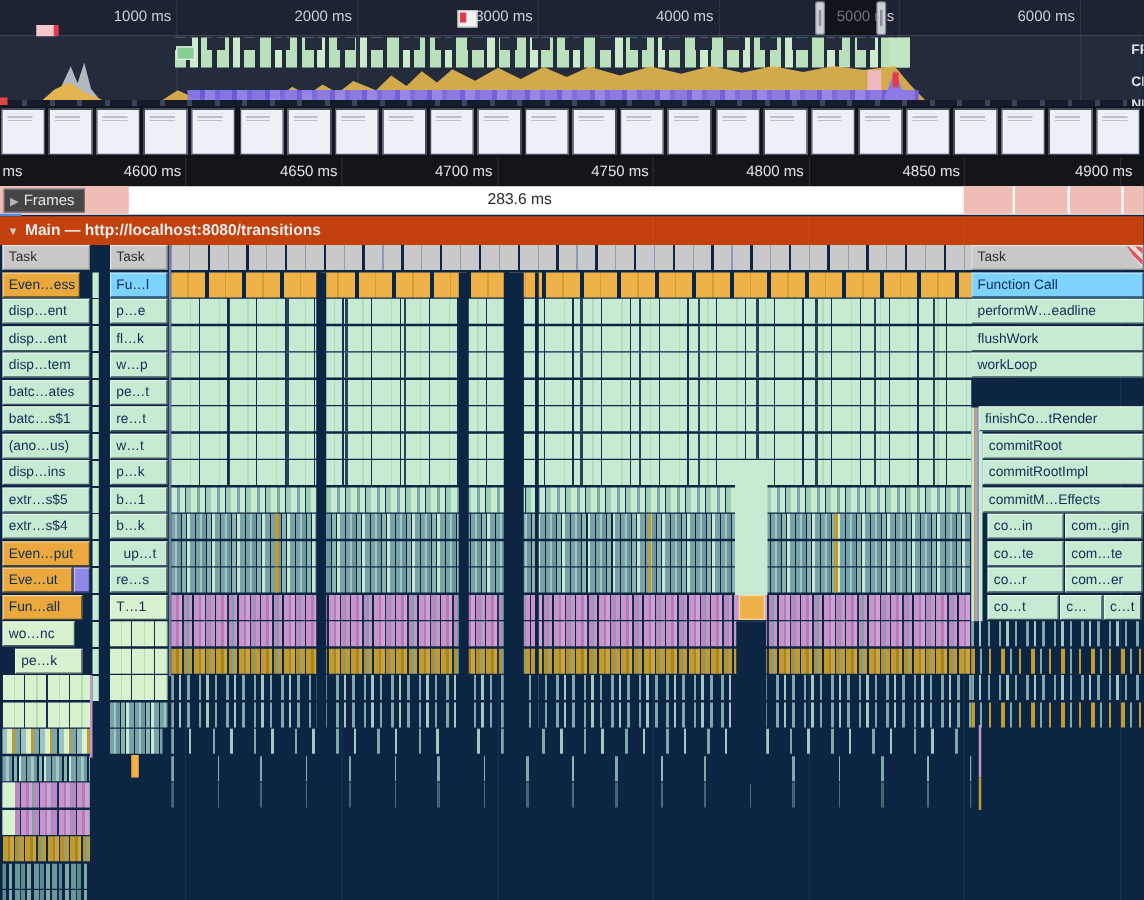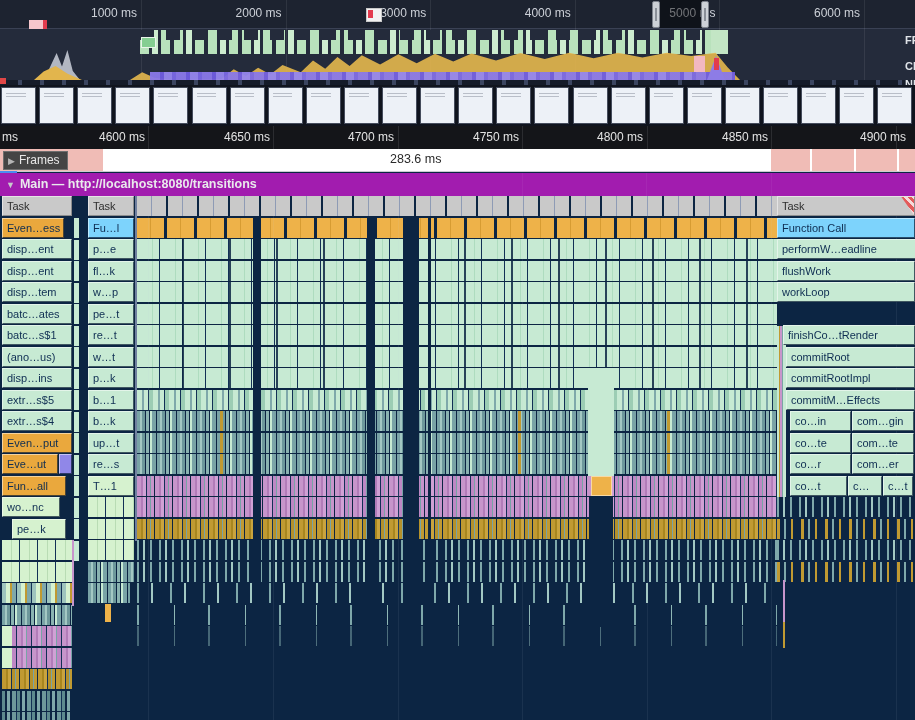--- a/index.html
+++ b/index.html
@@ -52,21 +52,21 @@
   #frames{position:absolute;top:149px;left:0;right:0;height:22px;background:#ffffff;border-bottom:1px solid #caccd0;}
   #frames-pinkL{position:absolute;top:0;left:0;width:103px;height:22px;background:#f0bcb6;}
   #frames-label{position:absolute;top:2px;left:3px;height:17px;line-height:17px;padding:0 7px 0 4px;
     background:#454545;border:1px solid #6e6e6e;color:#e8e8e8;font-size:12px;white-space:nowrap;}
   #frames-label .arr{color:#b5b5b5;font-size:9px;margin-right:4px;}
   #frames-dur{position:absolute;top:3px;left:390px;color:#2a2a2a;font-size:12.5px;}
   .pinkblk{position:absolute;top:0;height:22px;background:#f0bcb6;border-left:1px solid #fff;box-sizing:border-box;}
 
   
   #bluebar{position:absolute;top:171px;left:0;width:17px;height:2px;background:#4a8df0;}
-  #mainhdr{position:absolute;top:173px;left:0;right:0;height:23px;background:#a21caf;color:#e9eaec;
+  #mainhdr{position:absolute;top:173px;left:0;right:0;height:23px;background:#c2410c;color:#e9eaec;
     font-size:12.5px;font-weight:600;line-height:23px;}
   #mainhdr .arr{color:#c7c9cc;font-size:9px;margin:0 5px 0 6px;}
   .hgrid{position:absolute;top:0;height:23px;width:1px;background:rgba(255,255,255,.05);}
 
   
   #flame{position:absolute;top:196px;left:0;right:0;bottom:0;background:#0c2543;overflow:hidden;}
   .grid{position:absolute;top:0;bottom:0;width:1px;background:rgba(190,205,230,.08);}
   .lane{position:absolute;height:20px;}
   .mid{left:137px;width:640px;}
   .lt-task{background:repeating-linear-gradient(90deg,#c9c9c9 0 14px,#8e9bb5 14px 15px,#c9c9c9 15px 29px,#0c2543 29px 31px);}
@@ -360,21 +360,21 @@
       <div class="bar c-fn" style="left: 88px; top: 21.5px; width: 46px;">Fu…l</div>
       <div class="bar c-mint" style="left: 88px; top: 43px; width: 46px;">p…e</div>
       <div class="bar c-mint" style="left: 88px; top: 64.5px; width: 46px;">fl…k</div>
       <div class="bar c-mint" style="left: 88px; top: 86px; width: 46px;">w…p</div>
       <div class="bar c-mint" style="left: 88px; top: 107.5px; width: 46px;">pe…t</div>
       <div class="bar c-mint" style="left: 88px; top: 129px; width: 46px;">re…t</div>
       <div class="bar c-mint" style="left: 88px; top: 150.5px; width: 46px;">w…t</div>
       <div class="bar c-mint" style="left: 88px; top: 172px; width: 46px;">p…k</div>
       <div class="bar c-mint" style="left: 88px; top: 193.5px; width: 46px;">b…1</div>
       <div class="bar c-mint" style="left: 88px; top: 215px; width: 46px;">b…k</div>
-      <div class="bar c-mint" style="left: 88px; top: 236.5px; width: 46px;">up…t</div>
+      <div class="bar c-mint" style="left: 88px; top: 236.5px; width: 46px; text-align: center;">up…t</div>
       <div class="bar c-mint" style="left: 88px; top: 258px; width: 46px;">re…s</div>
       <div class="bar c-lgreen" style="left: 88px; top: 279.5px; width: 46px;">T…1</div>
       <div class="bar c-task" style="left: 777px; top: 0px; width: 138px;">Task<div class="hatch"></div></div>
       <div class="bar c-fn" style="left: 777px; top: 21.5px; width: 138px;">Function Call</div>
       <div class="bar c-mint" style="left: 777px; top: 43px; width: 166px;">performW…eadline</div>
       <div class="bar c-mint" style="left: 777px; top: 64.5px; width: 138px;">flushWork</div>
       <div class="bar c-mint" style="left: 777px; top: 86px; width: 138px;">workLoop</div>
       <div class="bar c-mint" style="left: 783px; top: 129px; width: 132px;">finishCo…tRender</div>
       <div class="bar c-mint" style="left: 786px; top: 150.5px; width: 129px;">commitRoot</div>
       <div class="bar c-mint" style="left: 786px; top: 172px; width: 129px;">commitRootImpl</div>

